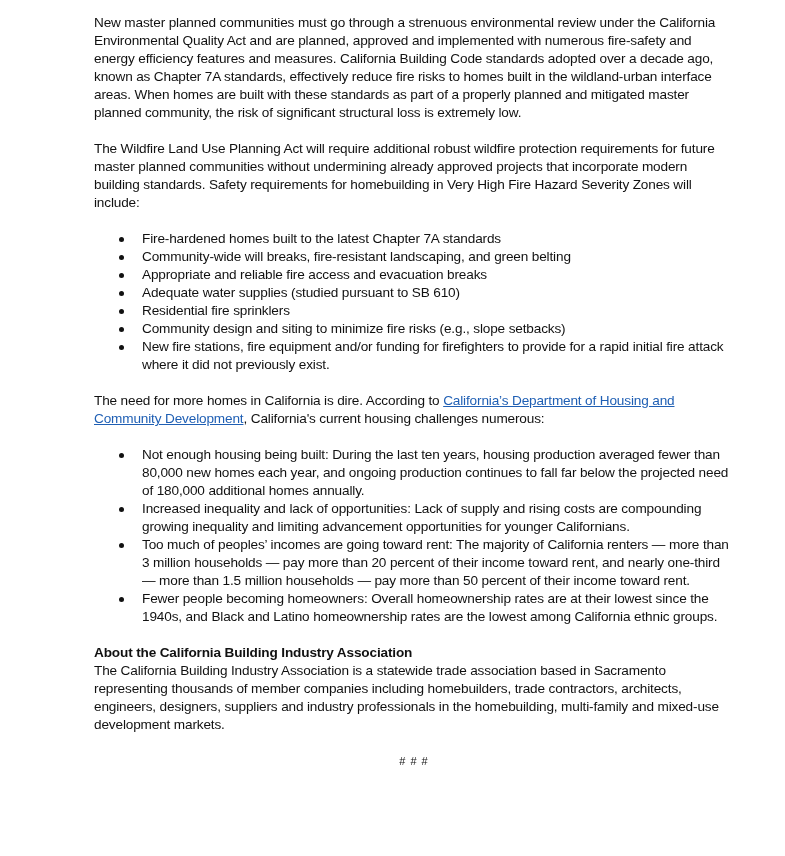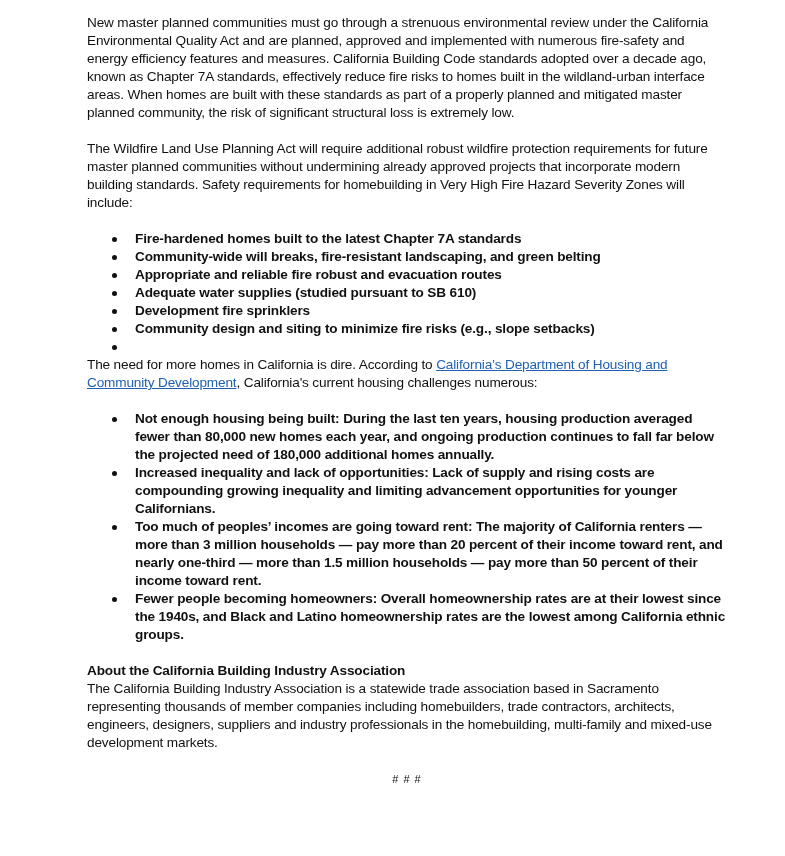--- a/index.html
+++ b/index.html
@@ -1,51 +1,51 @@
 <!DOCTYPE html>
 <html><head>
 <meta charset="utf-8">
 <style>
   html, body { margin: 0; padding: 0; background: #ffffff; }
   body { width: 785px; height: 856px; position: relative; overflow: hidden; }
   .page {
-    position: absolute; left: 87px; top: 14px; width: 640px;
+    position: absolute; left: 94px; top: 14px; width: 640px;
     font-family: "Liberation Sans", sans-serif;
     font-size: 13.6px; line-height: 18px; color: #111111;
     letter-spacing: -0.15px;
   }
   p { margin: 0; }
   .para { margin-bottom: 18px; }
   ul.bullets { list-style: none; margin: 0 0 18px 0; padding: 0; }
-  ul.bullets li { position: relative; padding-left: 48px; font-weight: bold; }
+  ul.bullets li { position: relative; padding-left: 48px; }
   ul.bullets li .dot {
     position: absolute; left: 25px; top: 7px; width: 5px; height: 5px;
     border-radius: 50%; background: #111111;
   }
   a.link { color: #1f5fb4; text-decoration: underline; }
   .heading { font-weight: bold; }
   .endmark { text-align: center; margin-top: 18px; font-size: 11px; letter-spacing: 1px; }
 </style>
 </head>
 <body>
 
 <div class="page">
 
   <p class="para">New master planned communities must go through a strenuous environmental review under the California Environmental Quality Act and are planned, approved and implemented with numerous fire-safety and energy efficiency features and measures. California Building Code standards adopted over a decade ago, known as Chapter 7A standards, effectively reduce fire risks to homes built in the wildland-urban interface areas. When homes are built with these standards as part of a properly planned and mitigated master planned community, the risk of significant structural loss is extremely low.</p>
 
   <p class="para">The Wildfire Land Use Planning Act will require additional robust wildfire protection requirements for future master planned communities without undermining already approved projects that incorporate modern building standards. Safety requirements for homebuilding in Very High Fire Hazard Severity Zones will include:</p>
 
   <ul class="bullets">
     <li><span class="dot"></span><span>Fire-hardened homes built to the latest Chapter 7A standards</span></li>
     <li><span class="dot"></span><span>Community-wide will breaks, fire-resistant landscaping, and green belting</span></li>
-    <li><span class="dot"></span><span>Appropriate and reliable fire robust and evacuation routes</span></li>
+    <li><span class="dot"></span><span>Appropriate and reliable fire access and evacuation breaks</span></li>
     <li><span class="dot"></span><span>Adequate water supplies (studied pursuant to SB 610)</span></li>
-    <li><span class="dot"></span><span>Development fire sprinklers</span></li>
+    <li><span class="dot"></span><span>Residential fire sprinklers</span></li>
     <li><span class="dot"></span><span>Community design and siting to minimize fire risks (e.g., slope setbacks)</span></li>
-    <li><span class="dot"></span></li>
+    <li><span class="dot"></span><span>New fire stations, fire equipment and/or funding for firefighters to provide for a rapid initial fire attack where it did not previously exist.</span></li>
   </ul>
 
   <p class="para"><span>The need for more homes in California is dire. According to </span><a class="link" href="#">California’s Department of Housing and Community Development</a><span>, California's current housing challenges numerous:</span></p>
 
   <ul class="bullets">
     <li><span class="dot"></span><span>Not enough housing being built: During the last ten years, housing production averaged fewer than 80,000 new homes each year, and ongoing production continues to fall far below the projected need of 180,000 additional homes annually.</span></li>
     <li><span class="dot"></span><span>Increased inequality and lack of opportunities: Lack of supply and rising costs are compounding growing inequality and limiting advancement opportunities for younger Californians.</span></li>
     <li><span class="dot"></span><span>Too much of peoples’ incomes are going toward rent: The majority of California renters — more than 3 million households — pay more than 20 percent of their income toward rent, and nearly one-third — more than 1.5 million households — pay more than 50 percent of their income toward rent.</span></li>
     <li><span class="dot"></span><span>Fewer people becoming homeowners: Overall homeownership rates are at their lowest since the 1940s, and Black and Latino homeownership rates are the lowest among California ethnic groups.</span></li>
   </ul>

